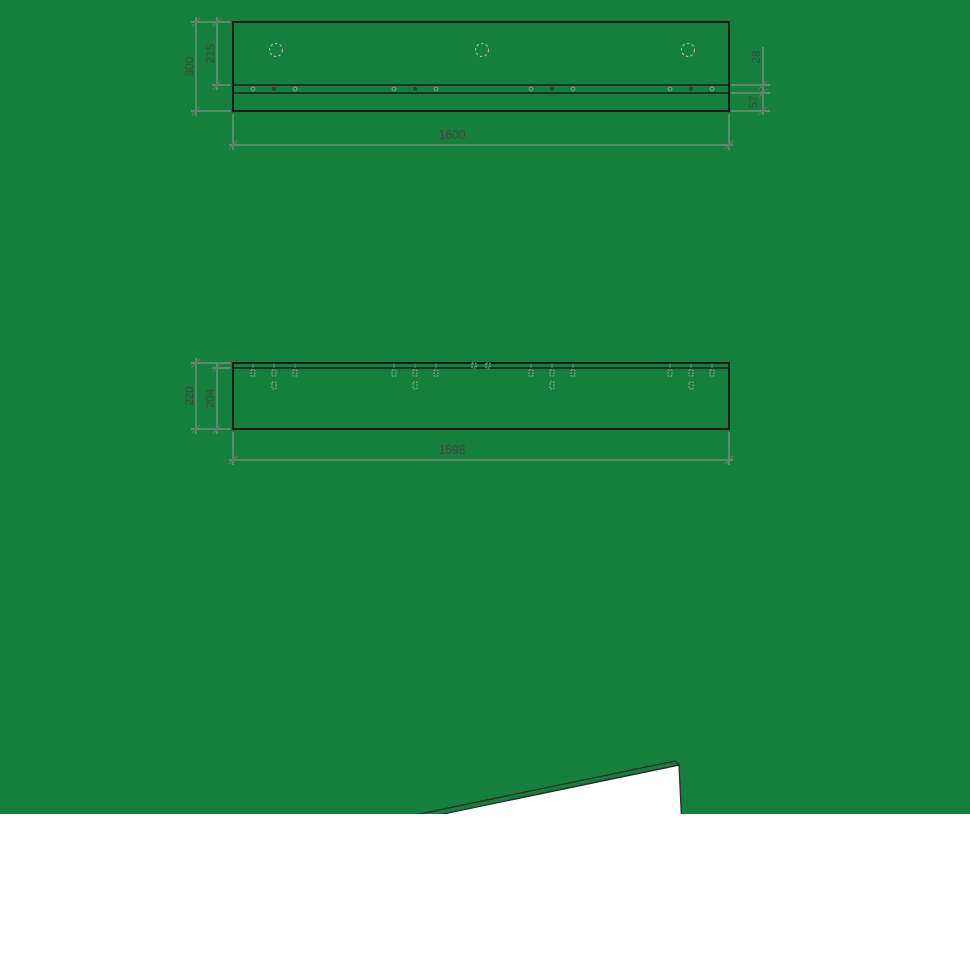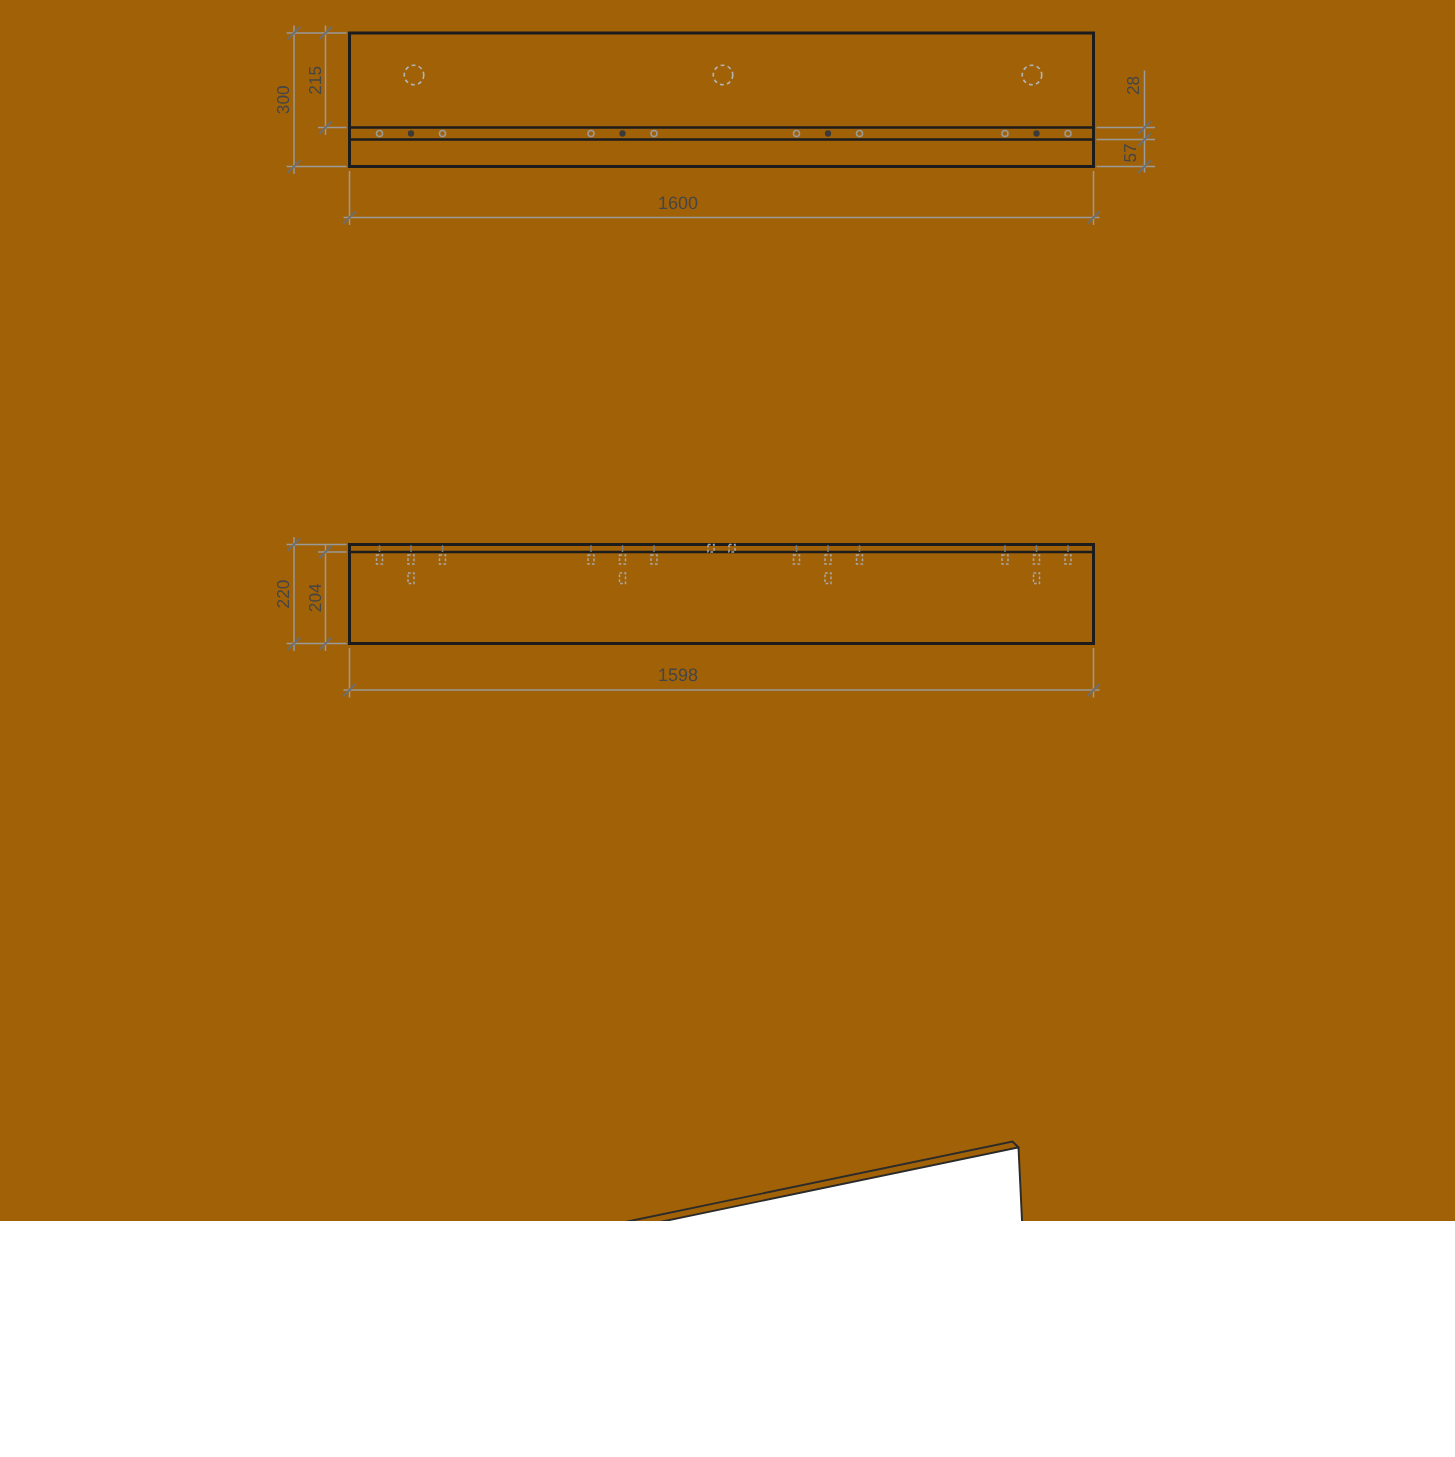--- a/index.html
+++ b/index.html
@@ -4,21 +4,21 @@
 <style>
   html, body {
     margin: 0;
     padding: 0;
     background: #ffffff;
   }
   #canvas {
     position: relative;
     width: 970px;
     height: 814px;
-    background: #a16207;
+    background: #15803d;
     font-family: "Liberation Sans", sans-serif;
   }
   svg { display: block; }
 
   
   .edge      { stroke:#1c1c1c; stroke-width:2;   fill:none; }
   .edge-mid  { stroke:#1c1c1c; stroke-width:1.6; fill:none; }
   .face      { fill:#ffffff; stroke:#2b2b2b; stroke-width:1.3; stroke-linejoin:round; }
   .pline     { stroke:#2b2b2b; stroke-width:1.3; fill:none; stroke-linecap:round; }
 

